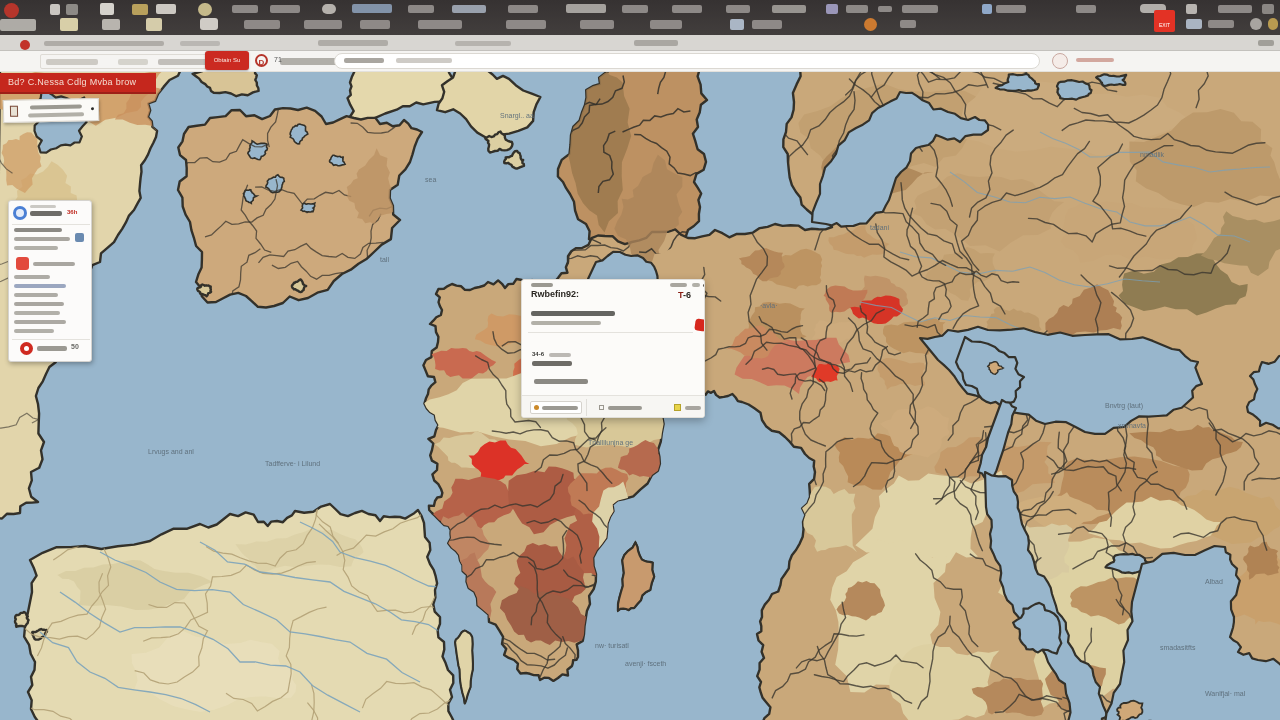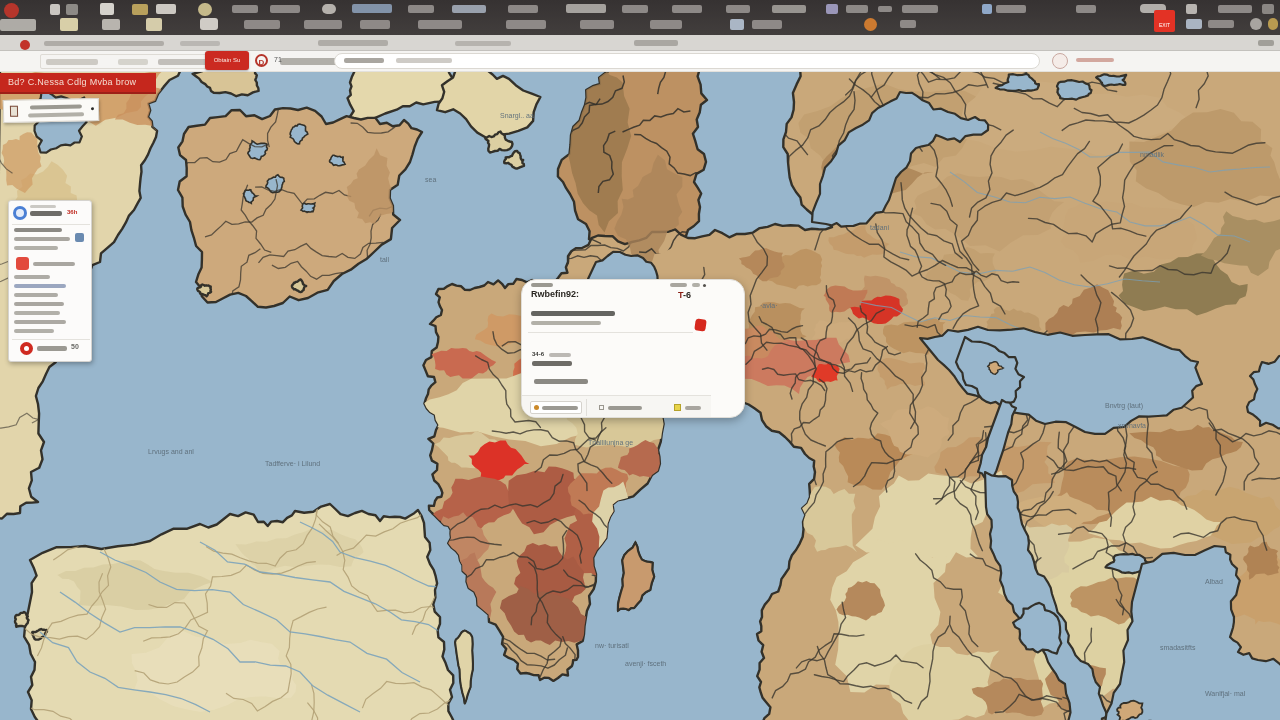--- a/index.html
+++ b/index.html
@@ -18,22 +18,22 @@
   
   #banner { left:0; top:73px; width:156px; height:21px; background:#c5271d; border-bottom:2px solid #9e1f17;
             color:#f4ddd2; font-size:9px; line-height:19px; padding-left:8px; letter-spacing:.3px; white-space:nowrap; overflow:hidden;}
   
   #wbox { left:3px; top:99px; width:96px; height:23px; background:#fbfaf7; border:1px solid #d8d4cc;
           box-shadow:1px 2px 3px rgba(0,0,0,.25); transform:rotate(-1.2deg); }
   
   #lpanel { left:8px; top:200px; width:84px; height:162px; background:#fcfbfa; border:1px solid #d5d3cf;
             border-radius:3px; box-shadow:1px 2px 5px rgba(0,0,0,.3); font-size:5px; color:#6b6b68; }
   
-  #dlg { left:521px; top:279px; width:224px; height:139px; background:#fcfbf9; border:1px solid #e0ded9;
-         border-radius:15px; box-shadow:0 3px 8px rgba(0,0,0,.28); overflow:hidden;text-align:center; }
+  #dlg { left:521px; top:279px; width:184px; height:139px; background:#fcfbf9; border:1px solid #e0ded9;
+         border-radius:3px; box-shadow:0 3px 8px rgba(0,0,0,.28); overflow:hidden;text-align:center; }
   .sep { position:absolute; background:#e4e2dd; height:1px; }
 </style>
 </head>
 <body>
 
 <div id="map" class="abs"><svg width="1280" height="648" viewBox="0 0 1280 648">
 <rect width="1280" height="648" fill="#98b6cc"></rect>
 <defs>
 <clipPath id="cm">
           <path d="M800.0,-5.0 L921.2,-9.0 L1042.5,-9.7 L1163.8,-8.1 L1285.0,-5.0 L1286.9,159.3 L1282.6,323.5 L1285.0,487.7 L1285.0,652.0 L1154.3,647.9 L1023.5,650.2 L892.7,650.5 L762.0,652.0 L764.4,646.1 L769.2,641.9 L770.4,635.2 L766.0,630.0 L762.6,625.8 L760.8,620.7 L759.3,615.3 L761.0,610.0 L757.2,604.2 L759.6,597.6 L759.6,591.0 L764.0,586.0 L761.6,579.7 L763.2,573.2 L758.5,568.5 L757.0,562.0 L761.3,559.2 L761.3,554.0 L760.1,549.4 L762.0,545.0 L761.8,538.4 L764.8,532.6 L769.0,527.7 L772.0,522.0 L778.2,519.5 L780.4,513.2 L781.4,507.1 L785.0,502.0 L788.8,496.3 L789.4,489.5 L791.9,483.3 L796.0,478.0 L799.7,471.6 L802.7,464.8 L803.5,457.4 L803.0,450.0 L805.5,442.9 L802.1,436.3 L807.4,431.6 L810.0,425.0 L809.7,418.4 L809.2,411.8 L814.1,406.9 L815.0,400.0 L813.7,394.4 L814.2,388.7 L809.2,386.0 L805.0,382.0 L801.1,375.9 L793.9,374.8 L789.7,369.7 L785.0,365.0 L779.2,360.3 L771.8,358.8 L766.0,354.2 L762.0,348.0 L760.5,340.7 L754.4,336.3 L748.6,332.5 L742.0,330.0 L737.9,329.1 L735.6,325.5 L732.4,322.0 L728.0,324.0 L723.8,324.9 L719.6,325.5 L716.0,322.9 L714.0,319.0 L711.0,320.8 L707.9,319.4 L705.6,322.7 L702.0,321.0 L698.3,323.0 L694.5,321.1 L690.6,322.0 L688.0,325.0 L687.5,329.7 L683.2,331.7 L679.0,332.9 L675.0,331.0 L671.7,330.2 L668.6,328.7 L665.3,329.1 L662.0,330.0 L664.9,332.8 L666.5,336.5 L662.7,338.7 L662.0,343.0 L663.6,351.9 L661.9,360.7 L660.8,369.6 L658.0,378.0 L659.4,384.8 L659.9,391.7 L657.9,398.7 L652.0,403.0 L647.6,411.5 L640.3,417.7 L633.3,424.4 L624.0,427.0 L617.6,428.4 L612.5,432.5 L613.5,439.2 L610.0,445.0 L607.5,451.7 L607.1,458.8 L606.3,466.1 L602.0,472.0 L596.8,478.4 L593.2,485.8 L593.6,494.1 L596.0,502.0 L595.8,509.7 L593.7,517.1 L589.1,523.9 L590.0,532.0 L586.9,539.1 L585.7,546.7 L584.5,554.3 L584.0,562.0 L582.8,568.9 L576.7,572.4 L578.0,578.6 L578.0,585.0 L576.4,587.9 L573.1,588.3 L572.8,591.2 L572.0,594.0 L567.4,597.7 L568.0,603.5 L562.4,602.4 L558.0,606.0 L553.4,608.9 L548.9,605.9 L544.2,605.8 L540.0,608.0 L538.6,603.3 L533.7,603.1 L529.9,601.8 L526.0,601.0 L520.5,601.5 L517.2,597.1 L517.9,591.7 L514.0,588.0 L508.8,585.9 L504.1,582.9 L506.2,576.9 L502.0,572.0 L503.1,564.9 L499.4,558.7 L495.6,552.7 L489.0,550.0 L488.6,542.7 L483.1,537.9 L477.5,533.3 L477.0,526.0 L474.3,519.7 L468.6,516.0 L466.5,509.6 L467.0,503.0 L462.6,499.1 L462.5,493.2 L460.0,488.4 L459.0,483.0 L455.9,479.1 L451.9,475.9 L448.2,471.3 L451.0,466.0 L450.5,461.9 L450.7,457.8 L448.4,453.9 L444.0,453.0 L441.0,450.0 L438.0,447.0 L435.1,443.9 L432.0,441.0 L429.2,438.0 L428.9,433.8 L433.9,433.9 L435.0,429.0 L437.3,425.5 L441.4,424.7 L442.4,420.8 L441.0,417.0 L438.3,412.2 L434.2,408.5 L432.4,402.4 L437.0,398.0 L437.4,391.8 L431.9,388.6 L430.2,383.3 L432.0,378.0 L433.3,371.5 L428.4,366.9 L434.4,364.3 L436.0,358.0 L438.5,353.0 L435.7,348.1 L434.8,342.7 L430.0,340.0 L426.6,336.1 L424.4,331.5 L425.9,326.6 L428.0,322.0 L428.7,317.4 L431.3,313.6 L435.4,310.2 L434.0,305.0 L427.9,304.3 L425.6,298.6 L423.4,293.2 L426.0,288.0 L431.4,285.1 L431.8,278.9 L436.6,275.6 L438.0,270.0 L438.4,264.8 L436.0,260.1 L435.5,254.2 L430.0,252.0 L433.3,248.7 L436.3,245.3 L440.9,243.0 L442.0,238.0 L439.9,234.2 L438.5,230.2 L439.8,225.3 L436.0,222.0 L438.4,217.0 L443.9,216.8 L447.7,214.1 L452.0,212.0 L456.5,213.6 L461.2,214.3 L464.9,217.9 L470.0,218.0 L474.6,216.0 L479.5,215.0 L484.3,213.5 L488.0,210.0 L493.5,212.3 L498.1,208.4 L502.0,211.8 L505.0,216.0 L508.3,212.1 L513.4,211.7 L516.5,207.0 L522.0,208.0 L527.0,210.4 L532.0,208.0 L536.1,210.9 L540.0,214.0 L545.4,213.3 L550.8,214.0 L554.5,210.1 L558.0,206.0 L561.5,201.2 L567.5,200.8 L565.9,195.3 L568.0,190.0 L568.0,184.1 L571.3,179.3 L576.2,176.1 L582.0,176.0 L588.5,172.8 L591.5,166.2 L598.0,163.5 L605.0,164.0 L612.5,164.2 L618.0,169.4 L624.9,172.1 L632.0,170.0 L639.3,168.3 L646.3,165.8 L651.9,160.0 L660.0,160.0 L667.8,159.8 L675.2,157.4 L680.9,162.7 L688.0,166.0 L695.2,166.2 L702.2,164.4 L709.4,162.8 L715.0,158.0 L722.4,161.2 L729.3,165.3 L736.8,161.9 L745.0,162.0 L753.0,160.6 L759.7,156.1 L767.6,154.9 L775.0,152.0 L782.6,153.9 L790.4,153.2 L798.3,153.6 L805.0,158.0 L811.8,156.8 L818.6,157.3 L825.5,157.4 L832.0,155.0 L827.8,150.0 L824.9,144.1 L818.5,142.4 L812.0,142.0 L806.7,137.5 L801.7,132.7 L800.4,125.6 L796.0,120.0 L791.9,113.2 L789.7,105.6 L788.8,97.8 L788.0,90.0 L787.7,82.0 L783.3,75.2 L783.4,67.4 L786.0,60.0 L786.7,51.9 L791.5,45.4 L793.6,37.8 L794.0,30.0 L792.9,20.9 L796.6,12.4 L800.6,4.2 L800.0,-5.0 Z"></path>

